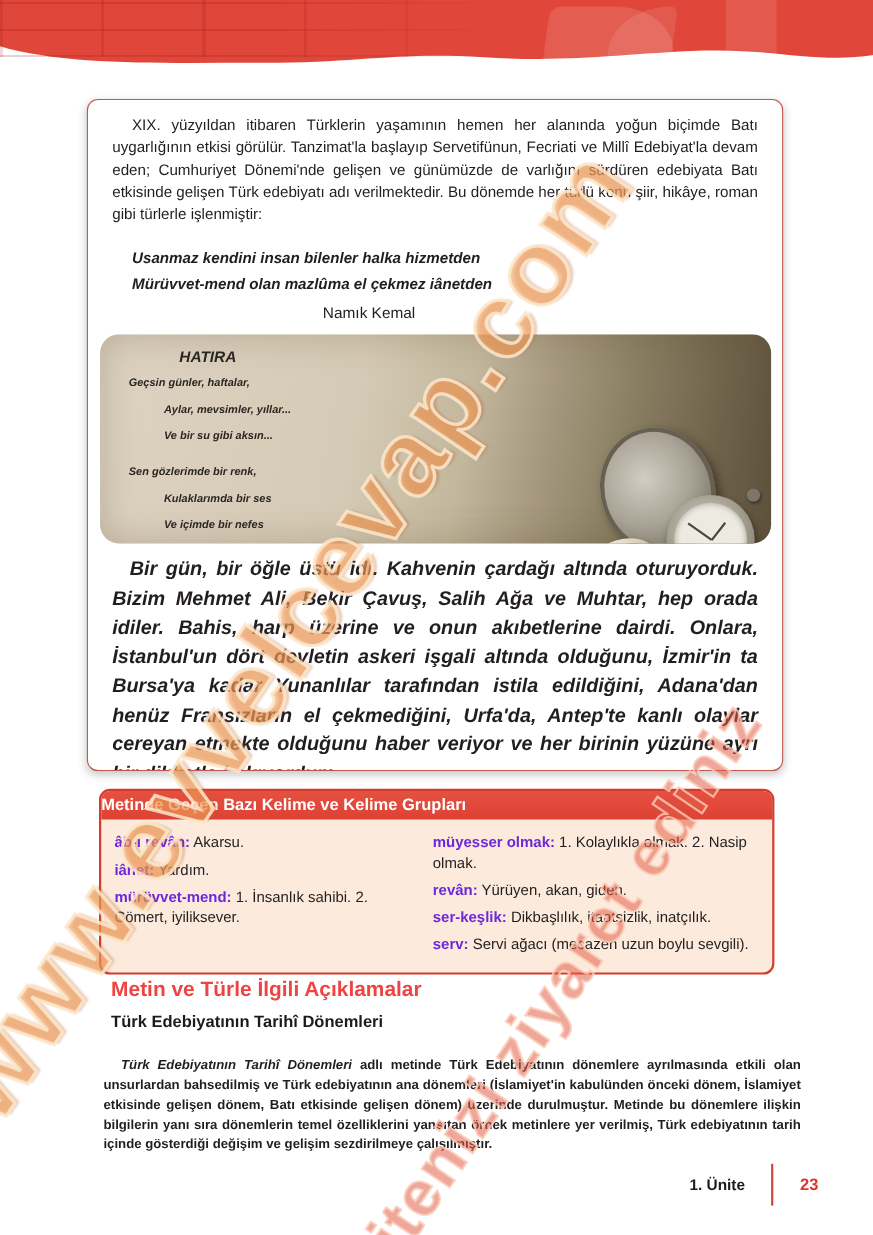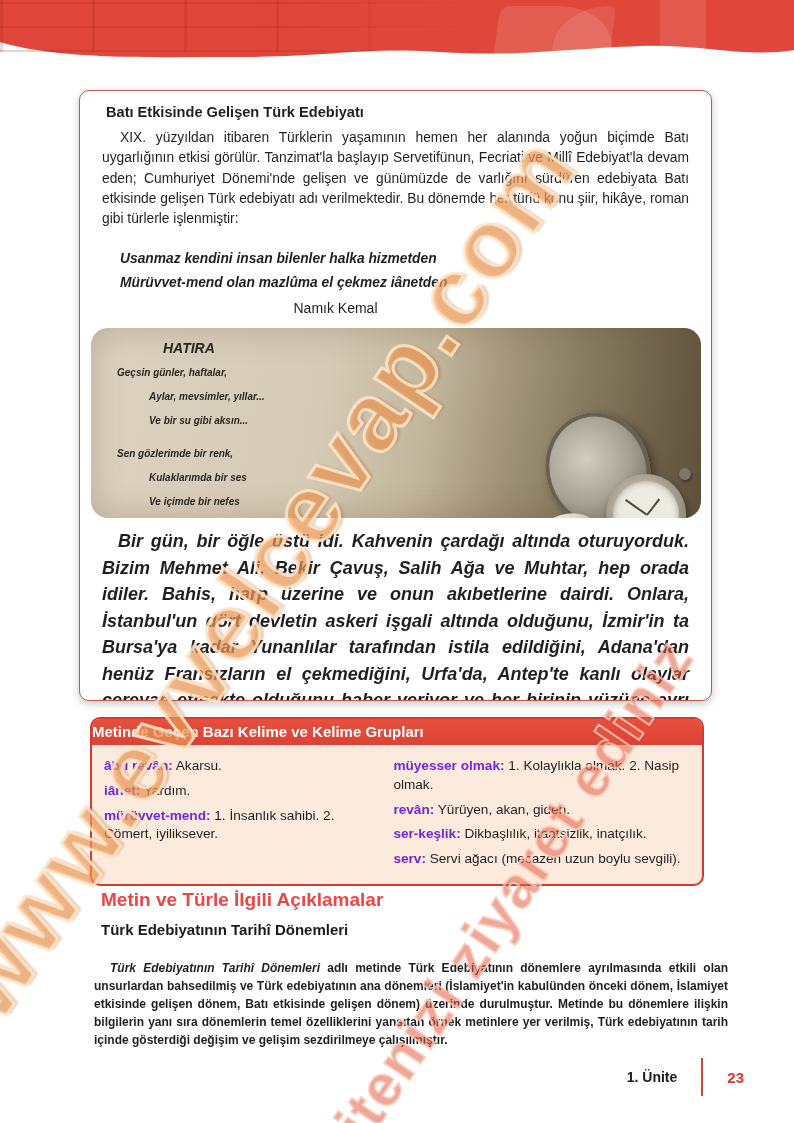--- a/index.html
+++ b/index.html
@@ -102,21 +102,20 @@
   <div class="top-band">
     <svg width="794" height="64" viewBox="0 0 794 64">
       <path d="M0,0 H794 V50 C745,58 700,44 640,46 C560,49 520,57 440,52 C360,47 330,57 240,57 C150,57 60,60 0,42 Z" fill="#e0473a"></path>
     </svg>
     <div class="band-texture"></div>
     <div class="band-book"></div>
     <div class="band-column"></div>
   </div>
 
   <section class="main-box">
-    <h1 class="read-title">Batı Etkisinde Gelişen Türk Edebiyatı</h1>
     <p class="intro">XIX. yüzyıldan itibaren Türklerin yaşamının hemen her alanında yoğun biçimde Batı uygarlığının etkisi görülür. Tanzimat'la başlayıp Servetifünun, Fecriati ve Millî Edebiyat'la devam eden; Cumhuriyet Dönemi'nde gelişen ve günümüzde de varlığını sürdüren edebiyata Batı etkisinde gelişen Türk edebiyatı adı verilmektedir. Bu dönemde her türlü konu şiir, hikâye, roman gibi türlerle işlenmiştir:</p>
 
     <p class="verse">Usanmaz kendini insan bilenler halka hizmetden</p>
     <p class="verse">Mürüvvet-mend olan mazlûma el çekmez iânetden</p>
     <p class="verse-author">Namık Kemal</p>
 
     <div class="poem-box">
       <div class="photo">
         <div class="p-shadow"></div>
         <div class="p-lid"></div>

